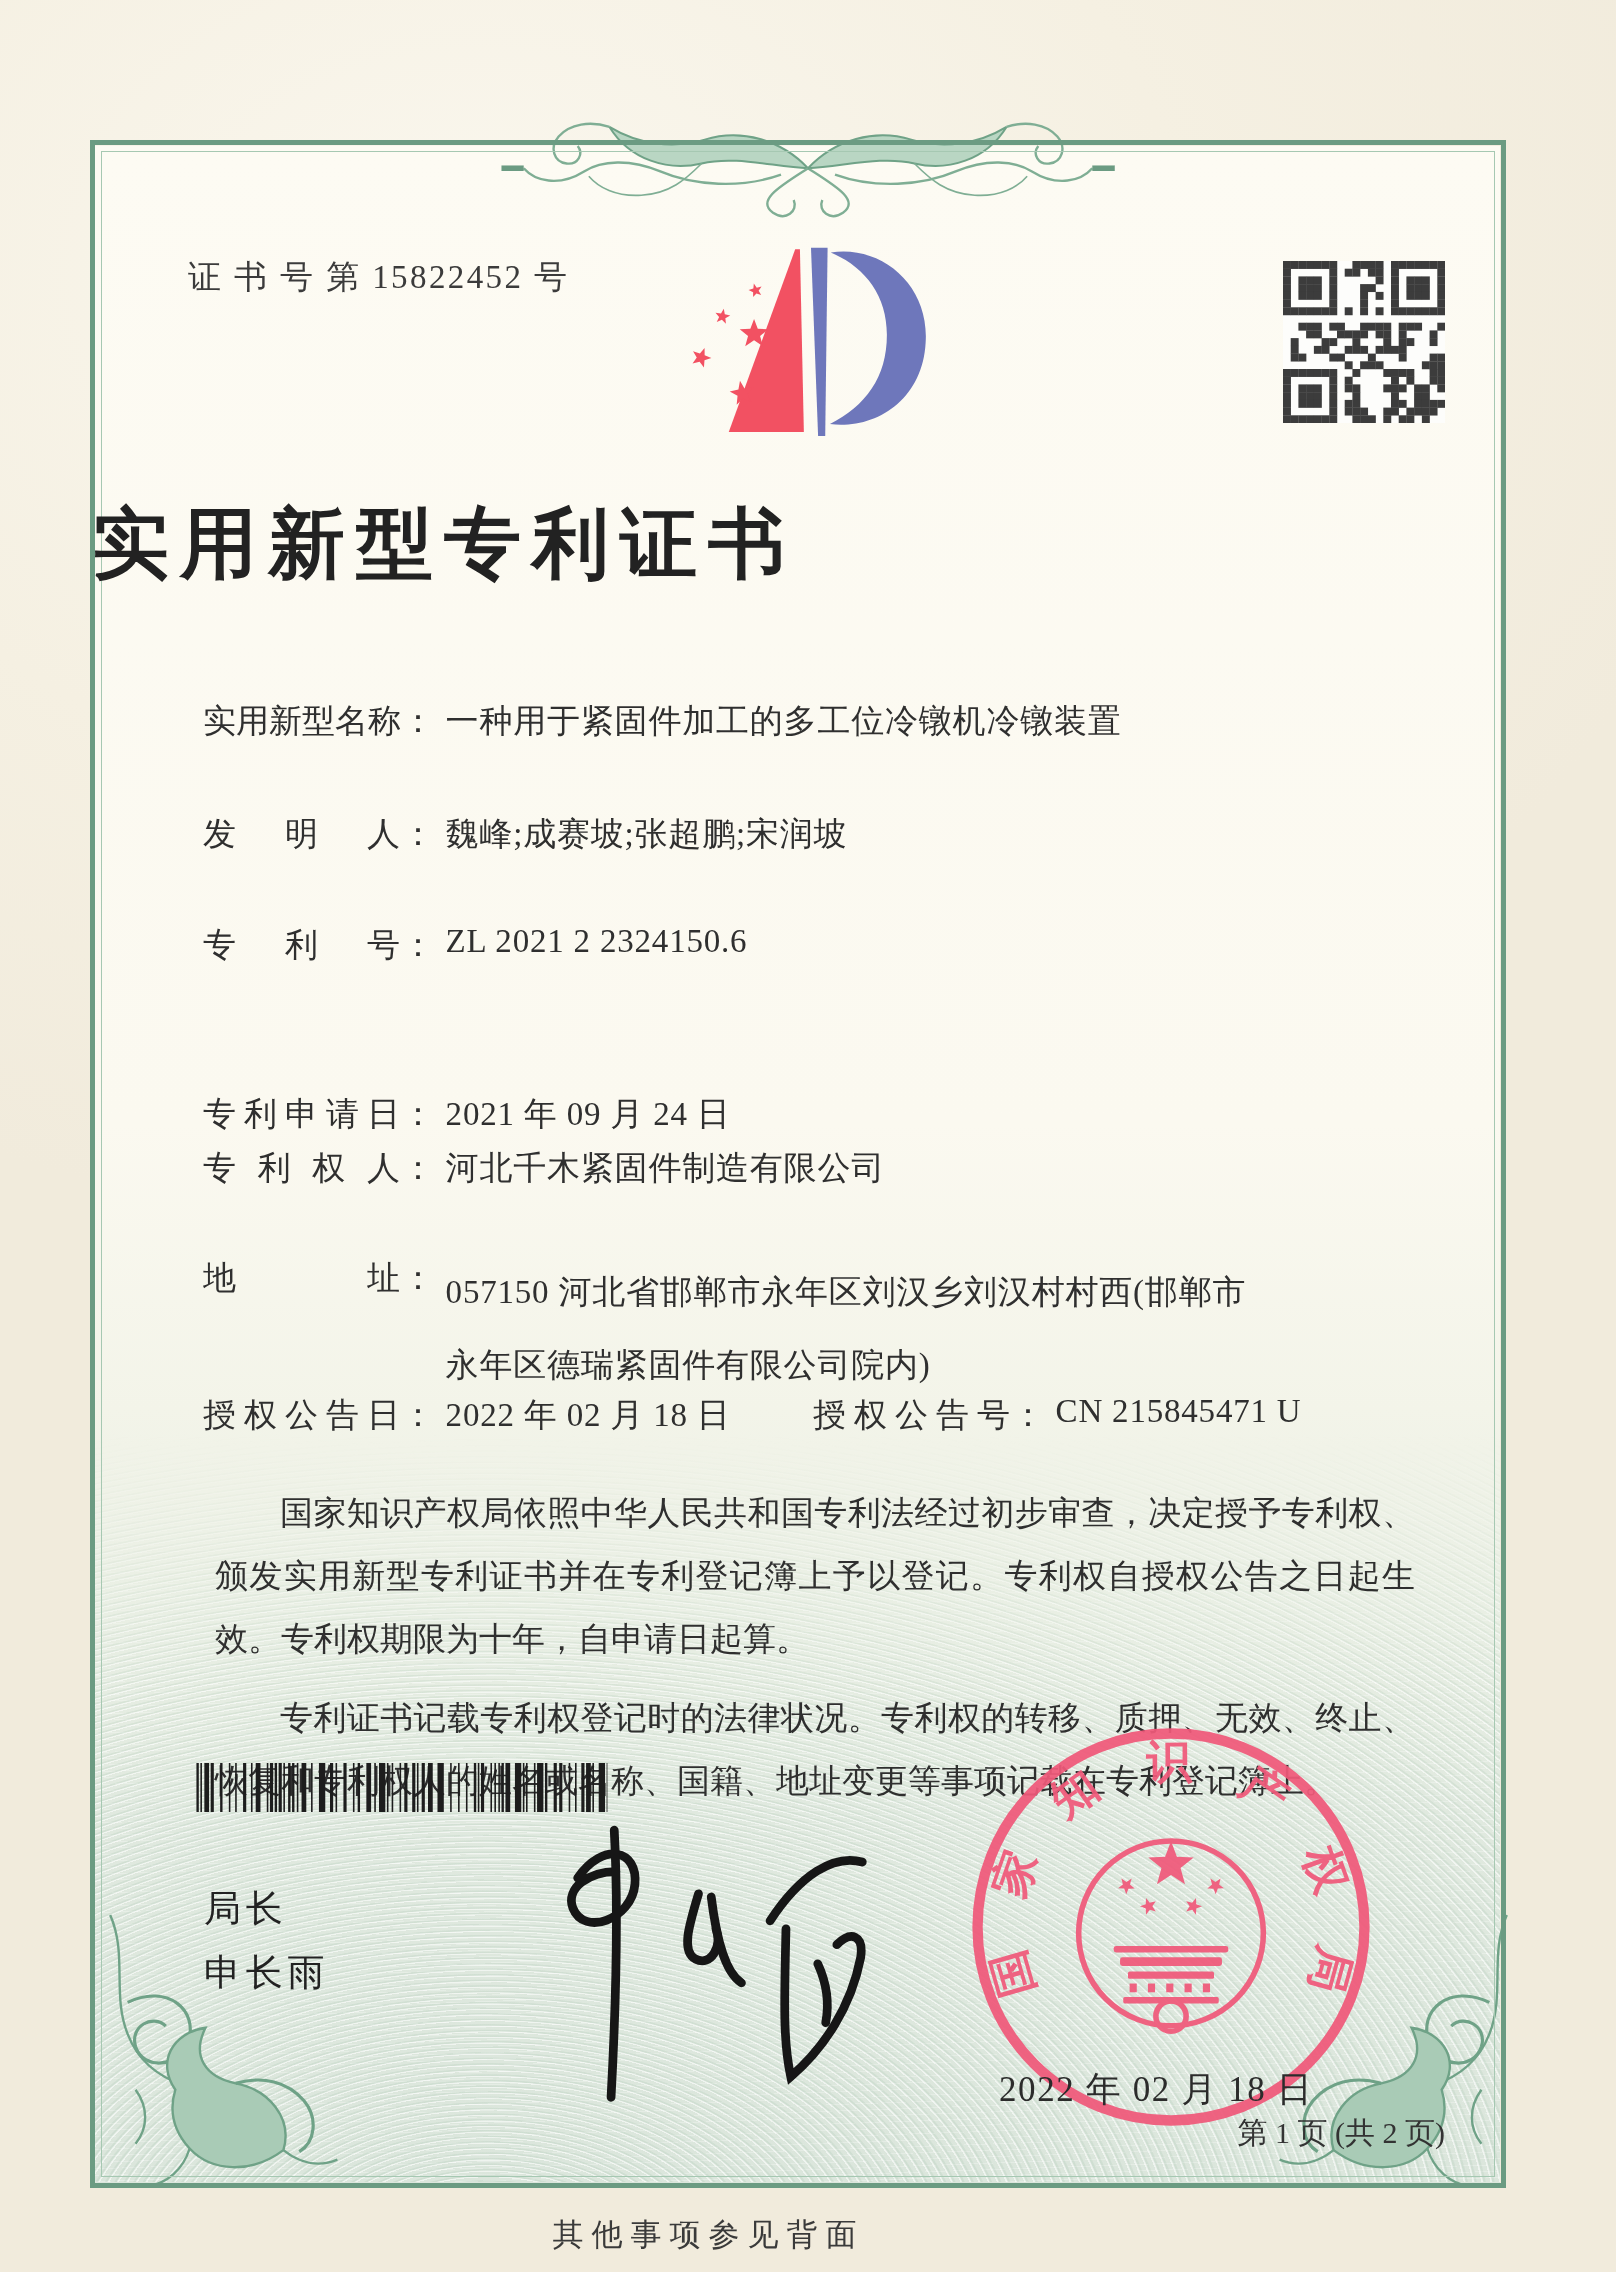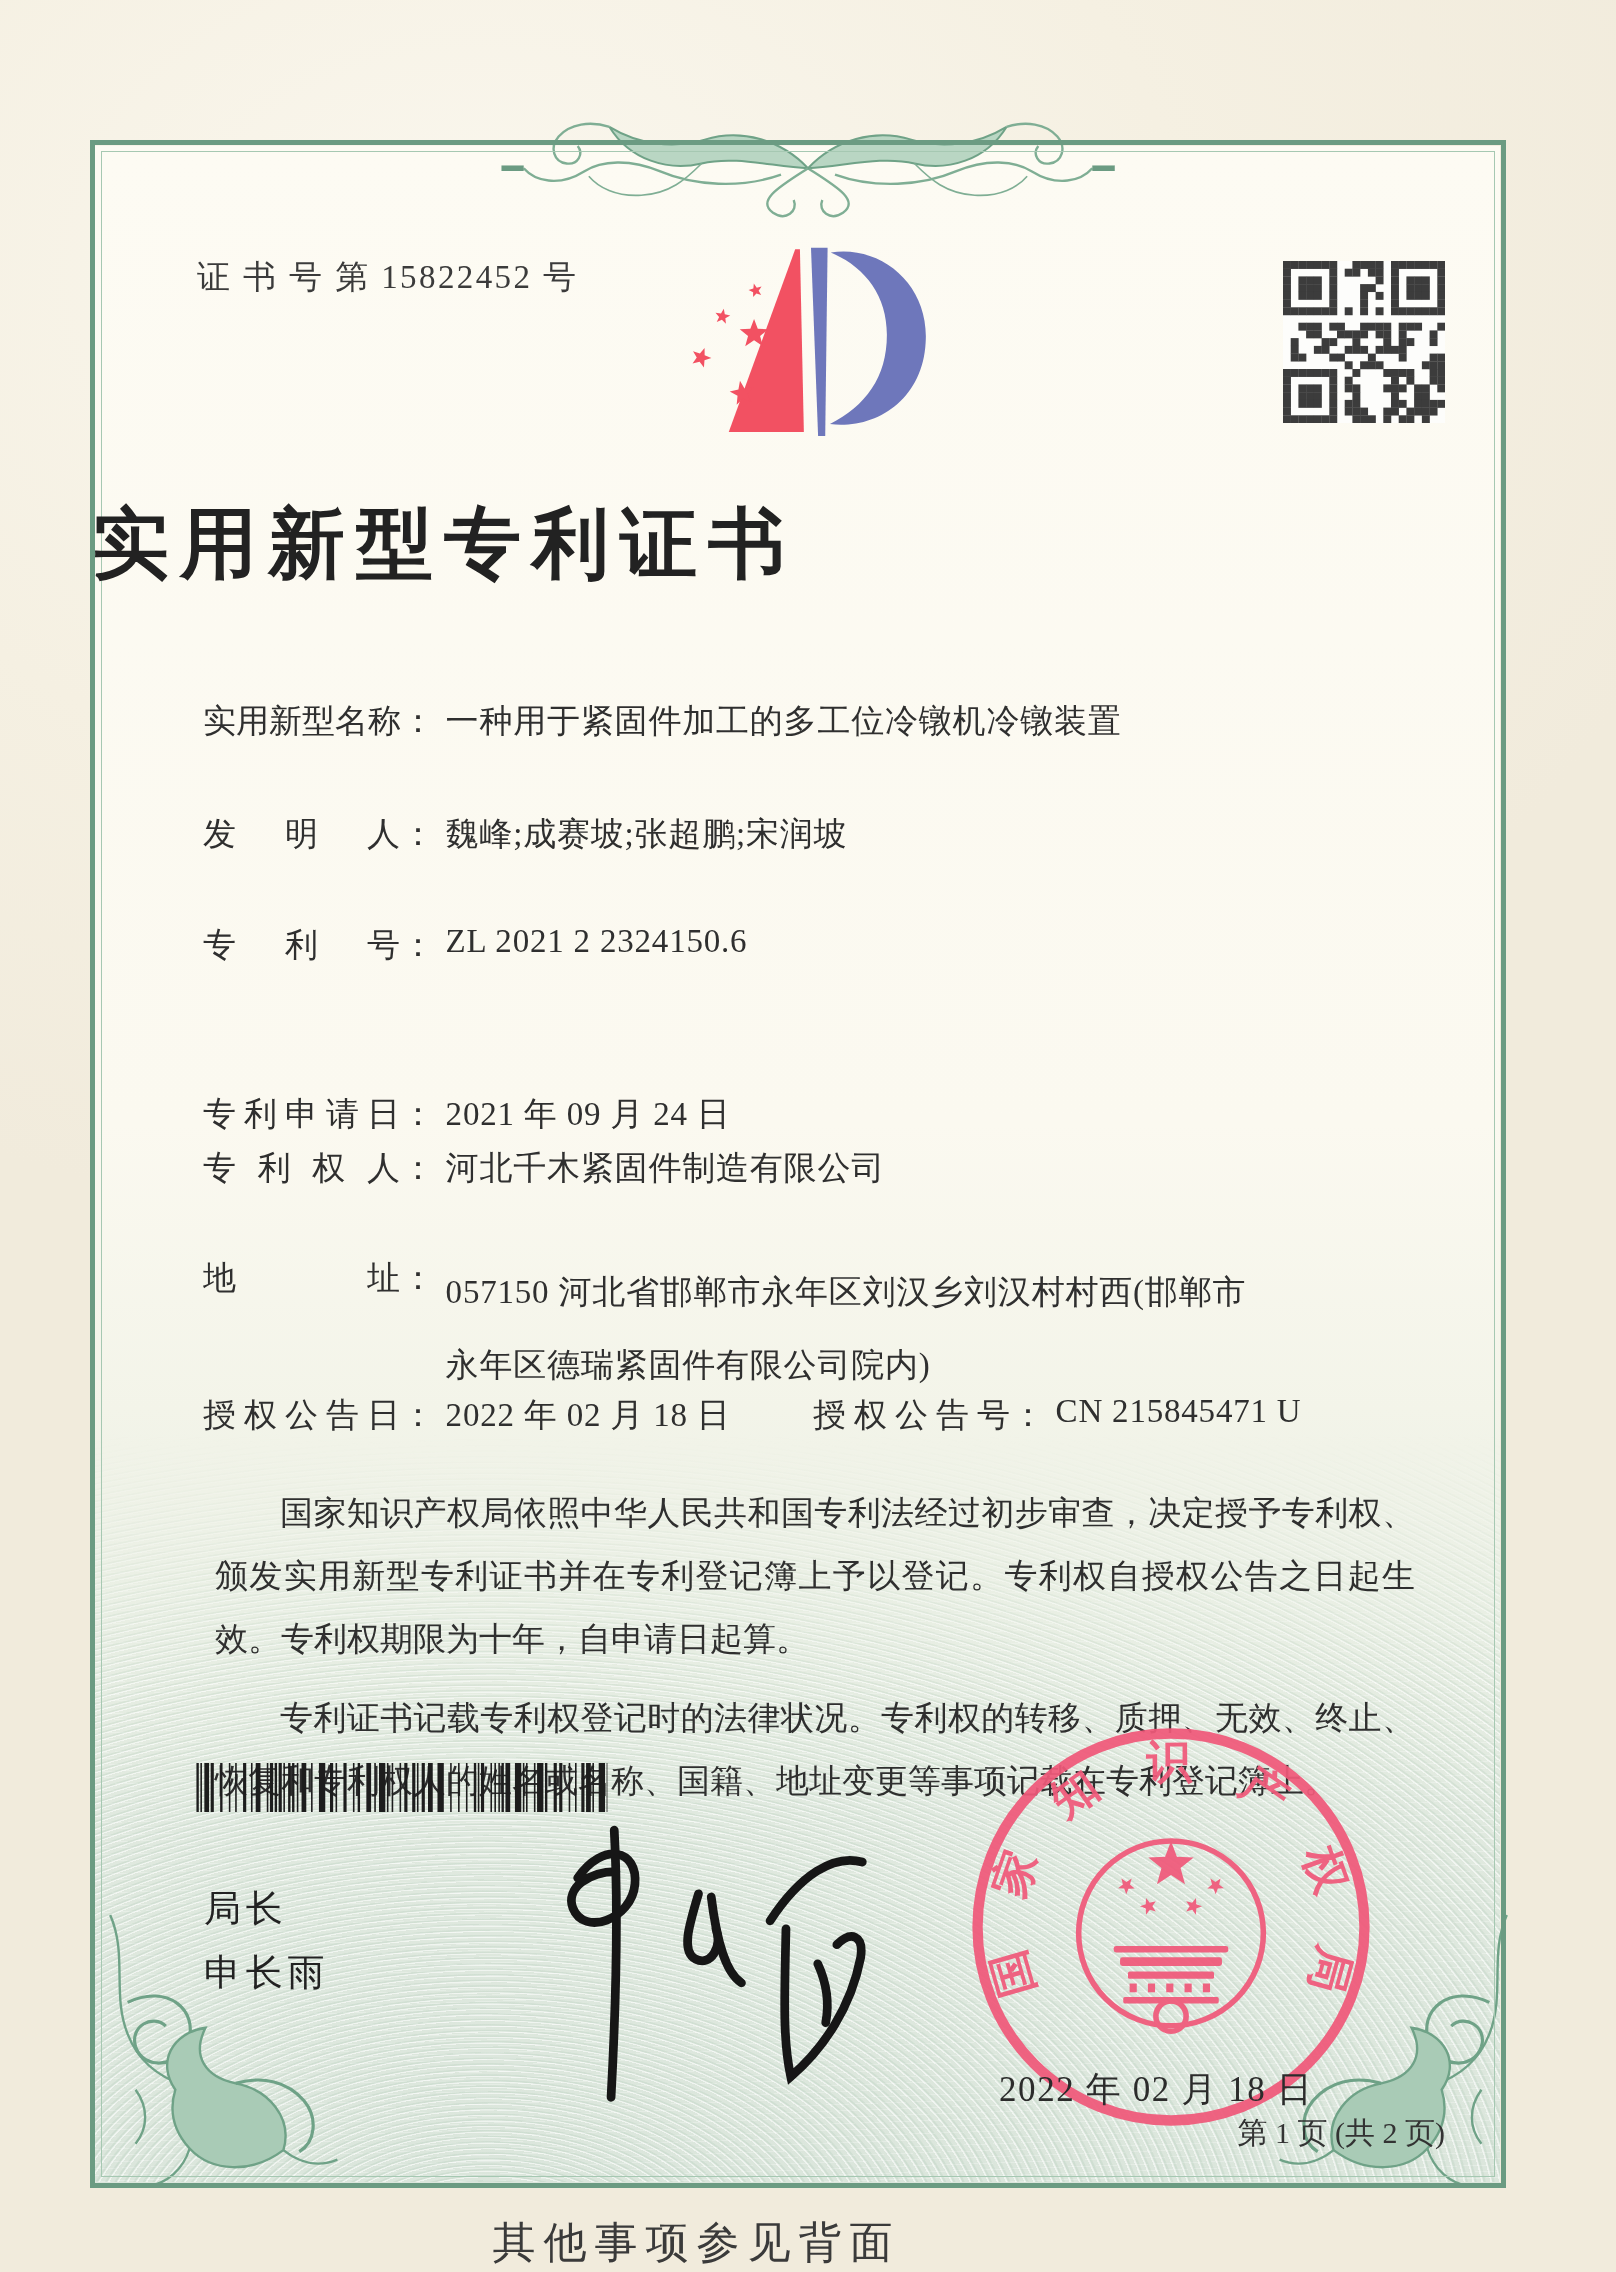--- a/index.html
+++ b/index.html
@@ -18,21 +18,21 @@
   .guilloche{position:absolute;left:95px;top:1432px;width:1405px;height:750px;
     background:
       repeating-radial-gradient(ellipse 1194px 756px at 28% 112%, rgba(255,255,255,.55) 0 1.2px, rgba(120,165,135,.12) 2.4px 3.6px, transparent 4.8px 8.8px),
       repeating-linear-gradient(178deg, rgba(255,255,255,.25) 0 0.8px, transparent 0.8px 6.4px);
     -webkit-mask-image:linear-gradient(180deg,transparent 0,#000 34%);
     mask-image:linear-gradient(180deg,transparent 0,#000 34%);}
   .frame-outer{position:absolute;left:90px;top:140px;width:1416px;height:2048px;
     border:5.6px solid var(--border-green);box-sizing:border-box;pointer-events:none;}
   .frame-inner{position:absolute;inset:5.6px;border:1.6px solid var(--border-green-light);}
   
-  .cert-no{position:absolute;left:197px;top:255px;font-size:33px;letter-spacing:2.4px;color:#3b3b3b;}
+  .cert-no{position:absolute;left:188px;top:255px;font-size:33px;letter-spacing:2.4px;color:#3b3b3b;}
   .logo-svg{position:absolute;left:675px;top:239px;}
   .qr-svg{position:absolute;left:1283px;top:261px;background:#fdfdfb;}
   .title{position:absolute;left:92px;top:493px;width:1416px;text-align:left;
     font-size:77px;font-weight:700;letter-spacing:11px;color:#222;}
   
   .frow{position:absolute;left:203px;font-size:33px;color:#2f2f2f;white-space:nowrap;}
   .flabel{display:inline-block;width:197px;text-align:justify;text-align-last:justify;vertical-align:top;}
   .fcolon{display:inline-block;margin:0 11px 0 1.6px;vertical-align:top;}
   .fvalue{display:inline-block;vertical-align:top;letter-spacing:0.8px;}
   .addr .fvalue{white-space:normal;width:824px;line-height:73px;letter-spacing:0.8px;}
@@ -45,21 +45,21 @@
   .barcode-svg{position:absolute;left:195px;top:1763px;}
   
   .signer-title{position:absolute;left:204px;top:1884px;font-size:37px;letter-spacing:4.8px;color:#222;font-family:"Liberation Sans","DejaVu Sans",sans-serif;}
   .signer-name{position:absolute;left:204px;top:1948px;font-size:37px;letter-spacing:4.8px;color:#222;font-family:"Liberation Sans","DejaVu Sans",sans-serif;}
   .sig-svg{position:absolute;left:458px;top:1800px;}
   
   .seal-svg{position:absolute;left:964px;top:1720px;opacity:.93;}
   .seal-date{position:absolute;left:999px;top:2066px;font-size:35px;letter-spacing:1.6px;color:#2b2b2b;}
   
   .page-info{position:absolute;left:92px;top:2113px;width:1353px;text-align:right;font-size:30px;color:#333;}
-  .back-note{position:absolute;left:0;top:2214px;width:1393px;text-align:center;font-size:43px;letter-spacing:8px;color:#3a3a3a;}
+  .back-note{position:absolute;left:0;top:2214px;width:1393px;text-align:center;font-size:31px;letter-spacing:8px;color:#3a3a3a;padding-left:12px;}
   .orn{position:absolute;pointer-events:none;}
 </style>
 </head>
 <body>
 
 <div class="page">
 
   <div class="frame-bg"></div>
   <div class="guilloche"></div>
 

